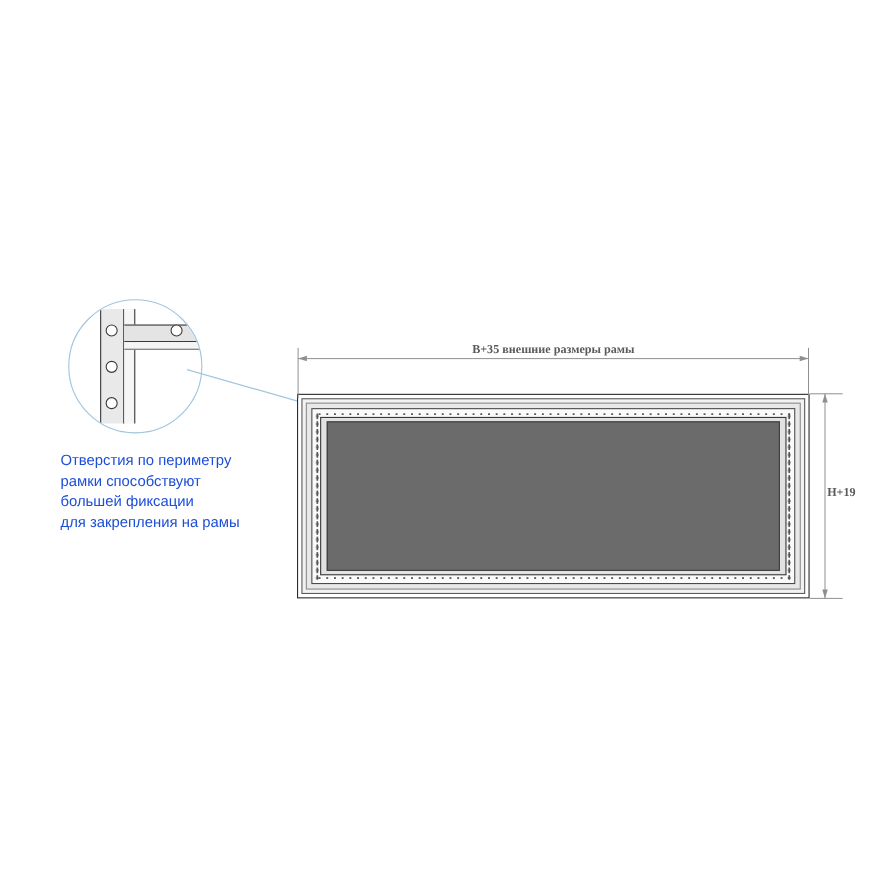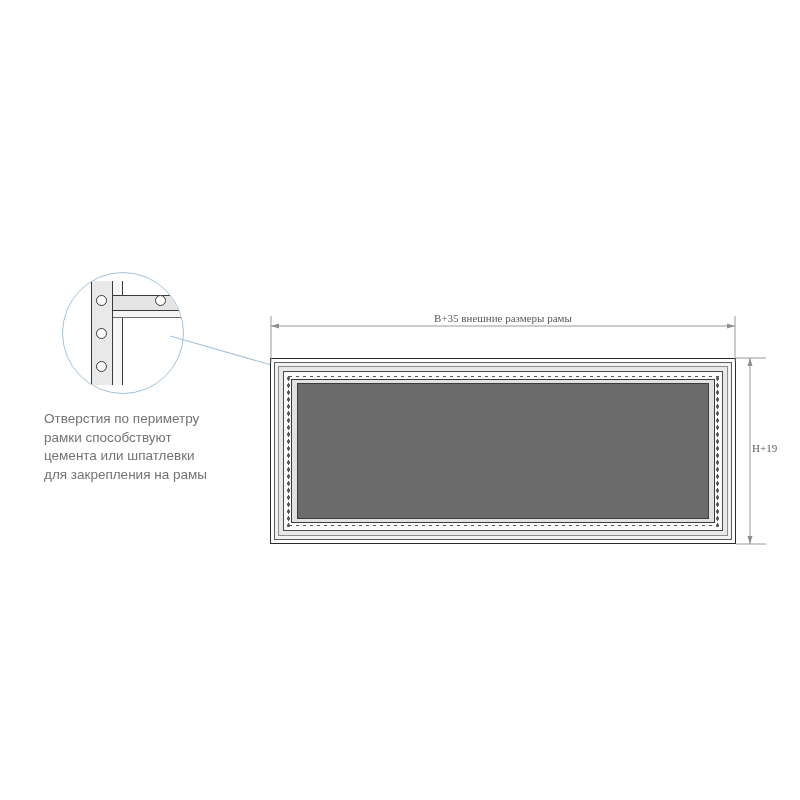--- a/index.html
+++ b/index.html
@@ -96,26 +96,26 @@
     left: 170px;
     top: 332px;
     width: 126px;
     height: 42px;
     pointer-events: none;
   }
 
   
   .caption {
     position: absolute;
-    left: 44px;
+    left: 55px;
     top: 410px;
     width: 230px;
     font-size: 13.5px;
     line-height: 18.5px;
-    color: #737373;
+    color: #1d4ed8;
   }
 
   
   .frame-outer {
     position: absolute;
     left: 270px;
     top: 358px;
     width: 466px;
     height: 186px;
     background: #ffffff;
@@ -188,21 +188,21 @@
   .dim-right {
     position: absolute;
     left: 736px;
     top: 356px;
     width: 60px;
     height: 190px;
   }
   .dim-label {
     position: absolute;
     font-family: "Liberation Serif", serif;
-    font-weight: normal;
+    font-weight: bold;
     font-size: 11px;
     color: #5b5b5b;
     white-space: nowrap;
   }
   .dim-label.top {
     left: 270px;
     top: 312px;
     width: 466px;
     text-align: center;
   }
@@ -229,21 +229,21 @@
     </div>
   </div>
 
   <svg class="leader" viewBox="0 0 126 42">
     <line x1="0" y1="4" x2="126" y2="40" stroke="#9fc4dd" stroke-width="1.1"></line>
   </svg>
 
   <div class="caption">
     <div>Отверстия по периметру</div>
     <div>рамки способствуют</div>
-    <div>цемента или шпатлевки</div>
+    <div>большей фиксации</div>
     <div>для закрепления на рамы</div>
   </div>
 
   <div class="frame-outer">
     <div class="frame-band"></div>
     <div class="frame-band2"></div>
     <div class="frame-band3"></div>
     <div class="frame-inner-line"></div>
 
     <div class="perf perf-h" style="left:16px; top:16px; right:16px;"></div>

